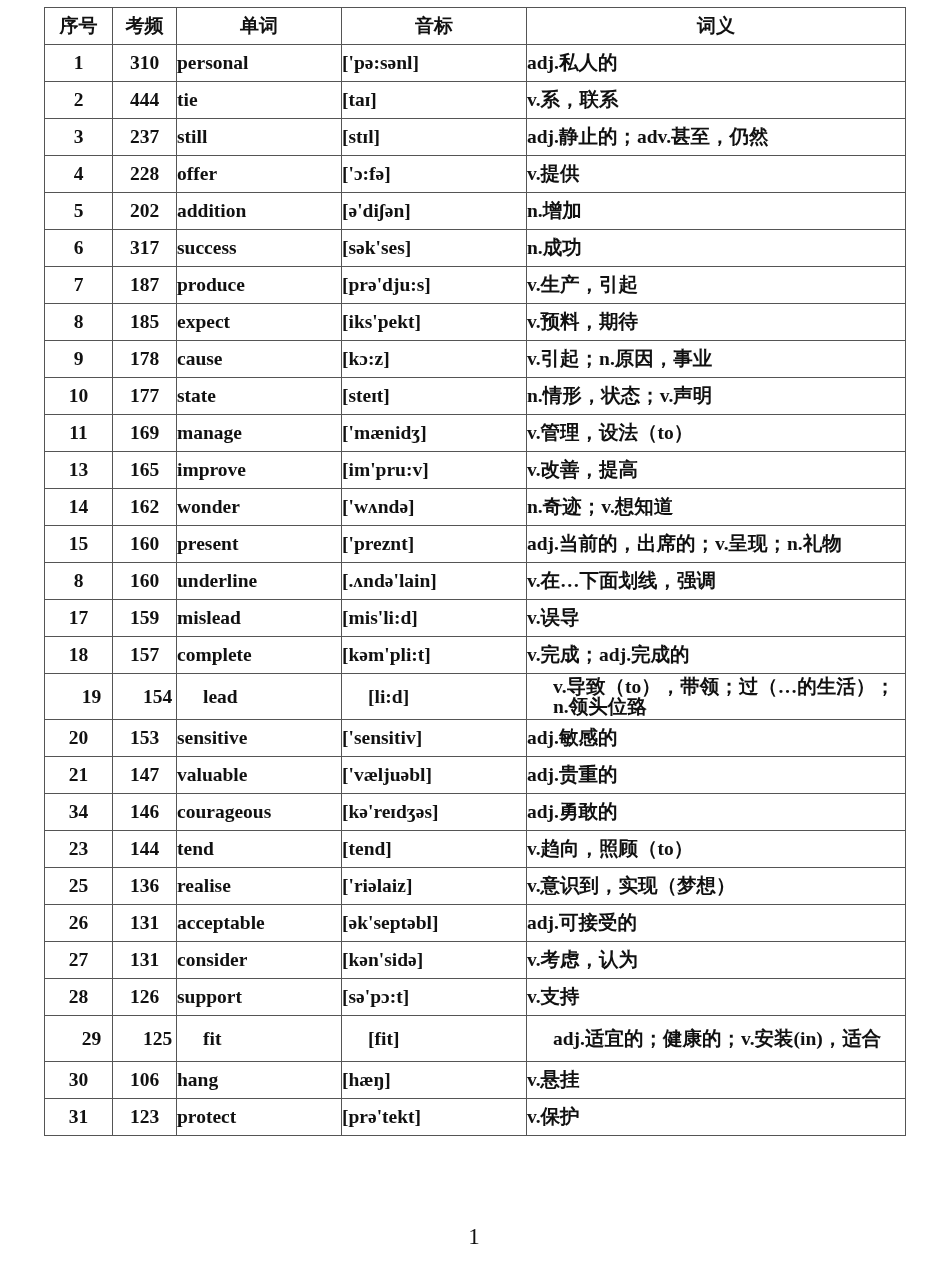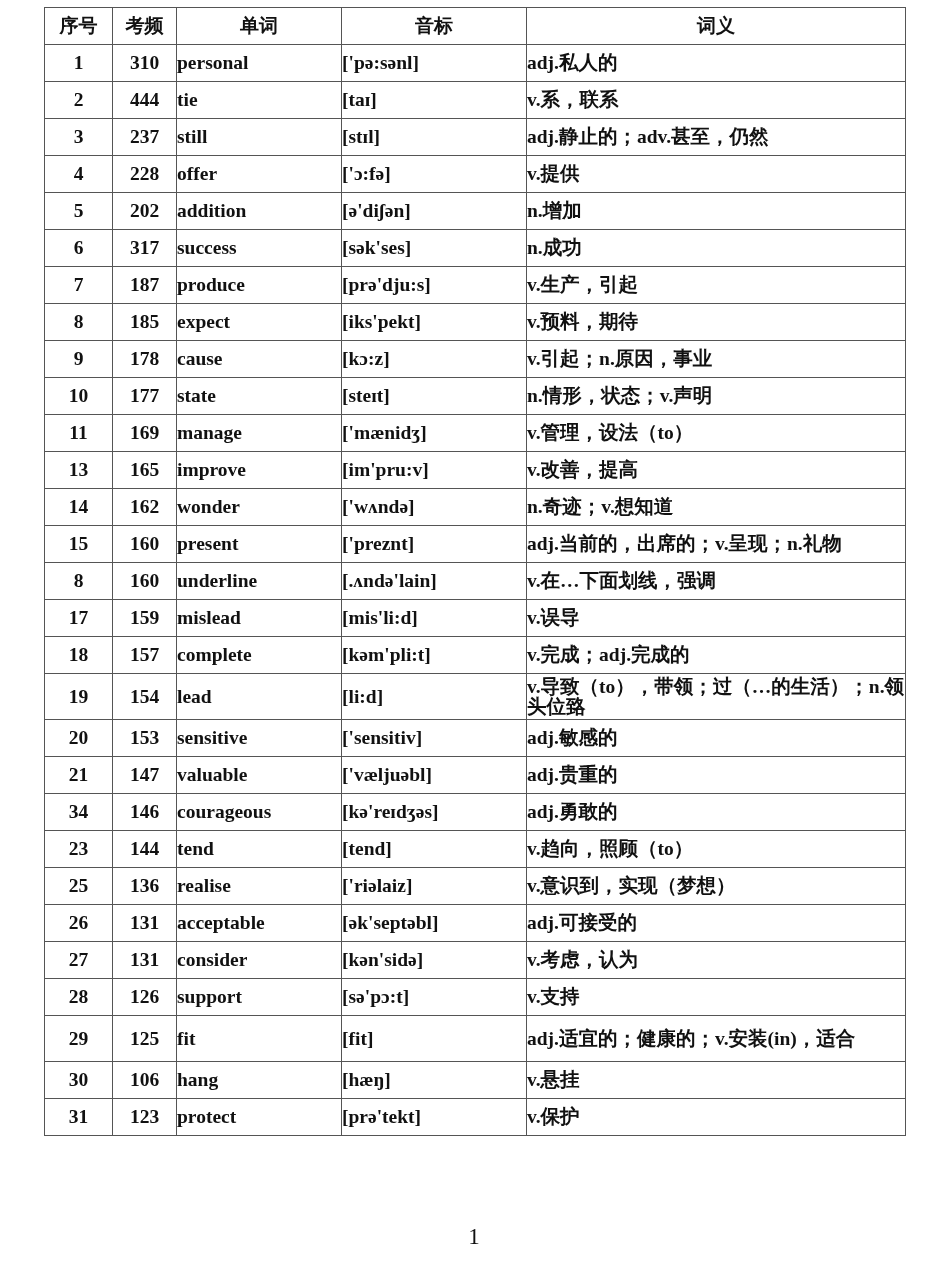--- a/index.html
+++ b/index.html
@@ -8,21 +8,21 @@
     .sheet { position: absolute; left: 44px; top: 7px; width: 861px; }
     table.vocab { border-collapse: collapse; width: 861px; table-layout: fixed; }
     table.vocab th, table.vocab td {
       border: 1.3px solid #555; padding: 0; font-weight: bold; vertical-align: middle;
     }
     table.vocab th { height: 36px; font-size: 19px; }
     table.vocab td { height: 36px; font-size: 19.5px; line-height: 20px; }
     td.c-no, td.c-freq { text-align: center; }
     td.c-word, td.c-ipa, td.c-meaning { text-align: left; padding-left: 9px; }
     td.c-meaning { padding-right: 6px; border-radius: 12px; }
-    tr.tall td { height: 45px; }
+    tr.tall td { height: 45px; padding-left: 26px; }
     col.w1 { width: 68px; } col.w2 { width: 64px; } col.w3 { width: 165px; }
     col.w4 { width: 185px; } col.w5 { width: 379px; }
     .page-num { position: absolute; top: 1224px; left: 0; width: 948px; text-align: center;
                 font-size: 23px; font-weight: normal; }
   </style>
 </head>
 <body>
 
 <div class="sheet">
   <table class="vocab">

